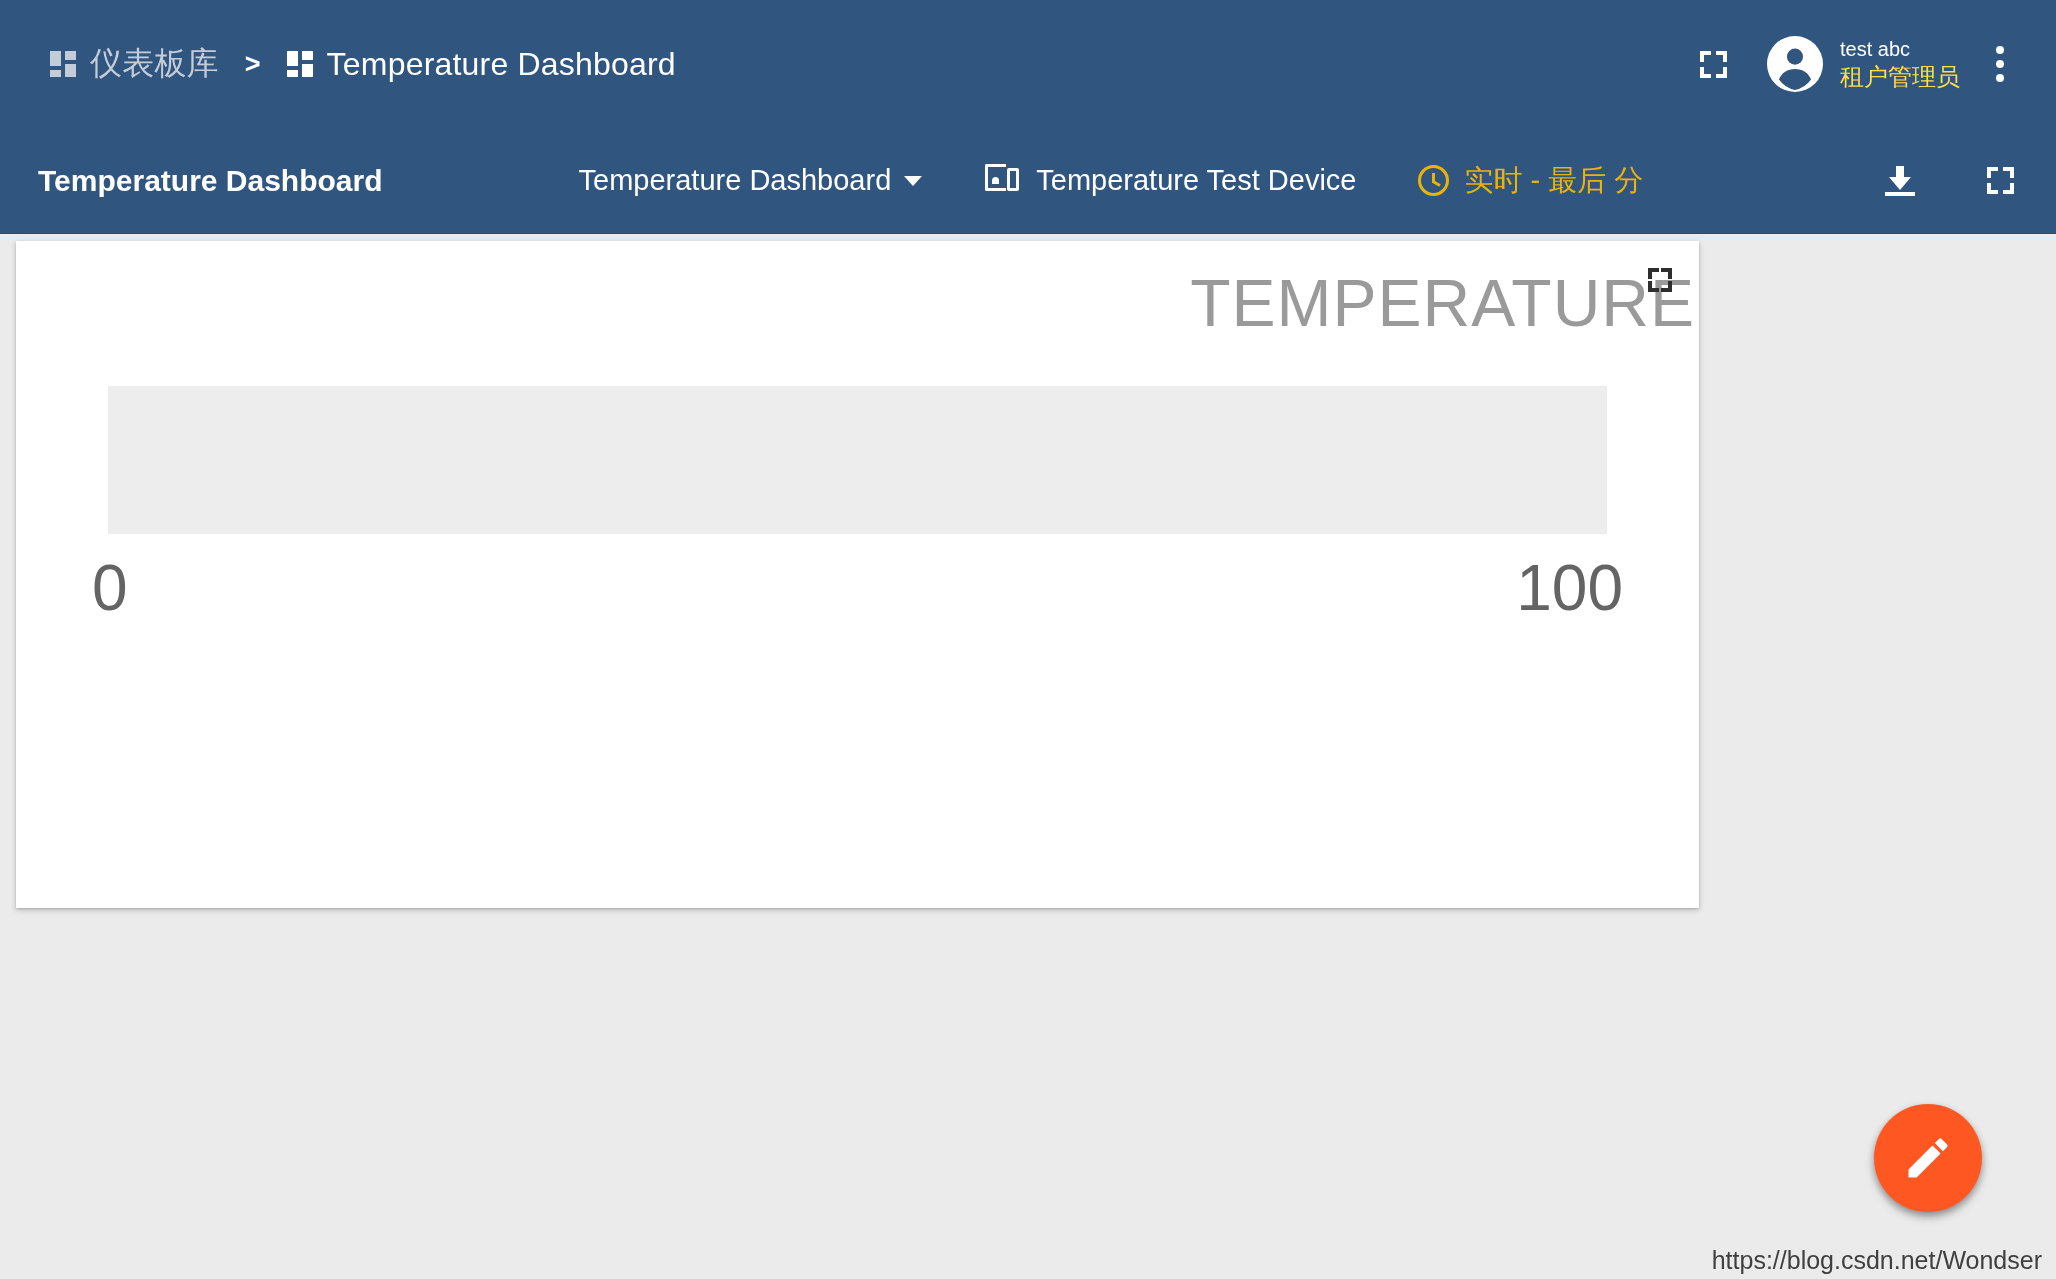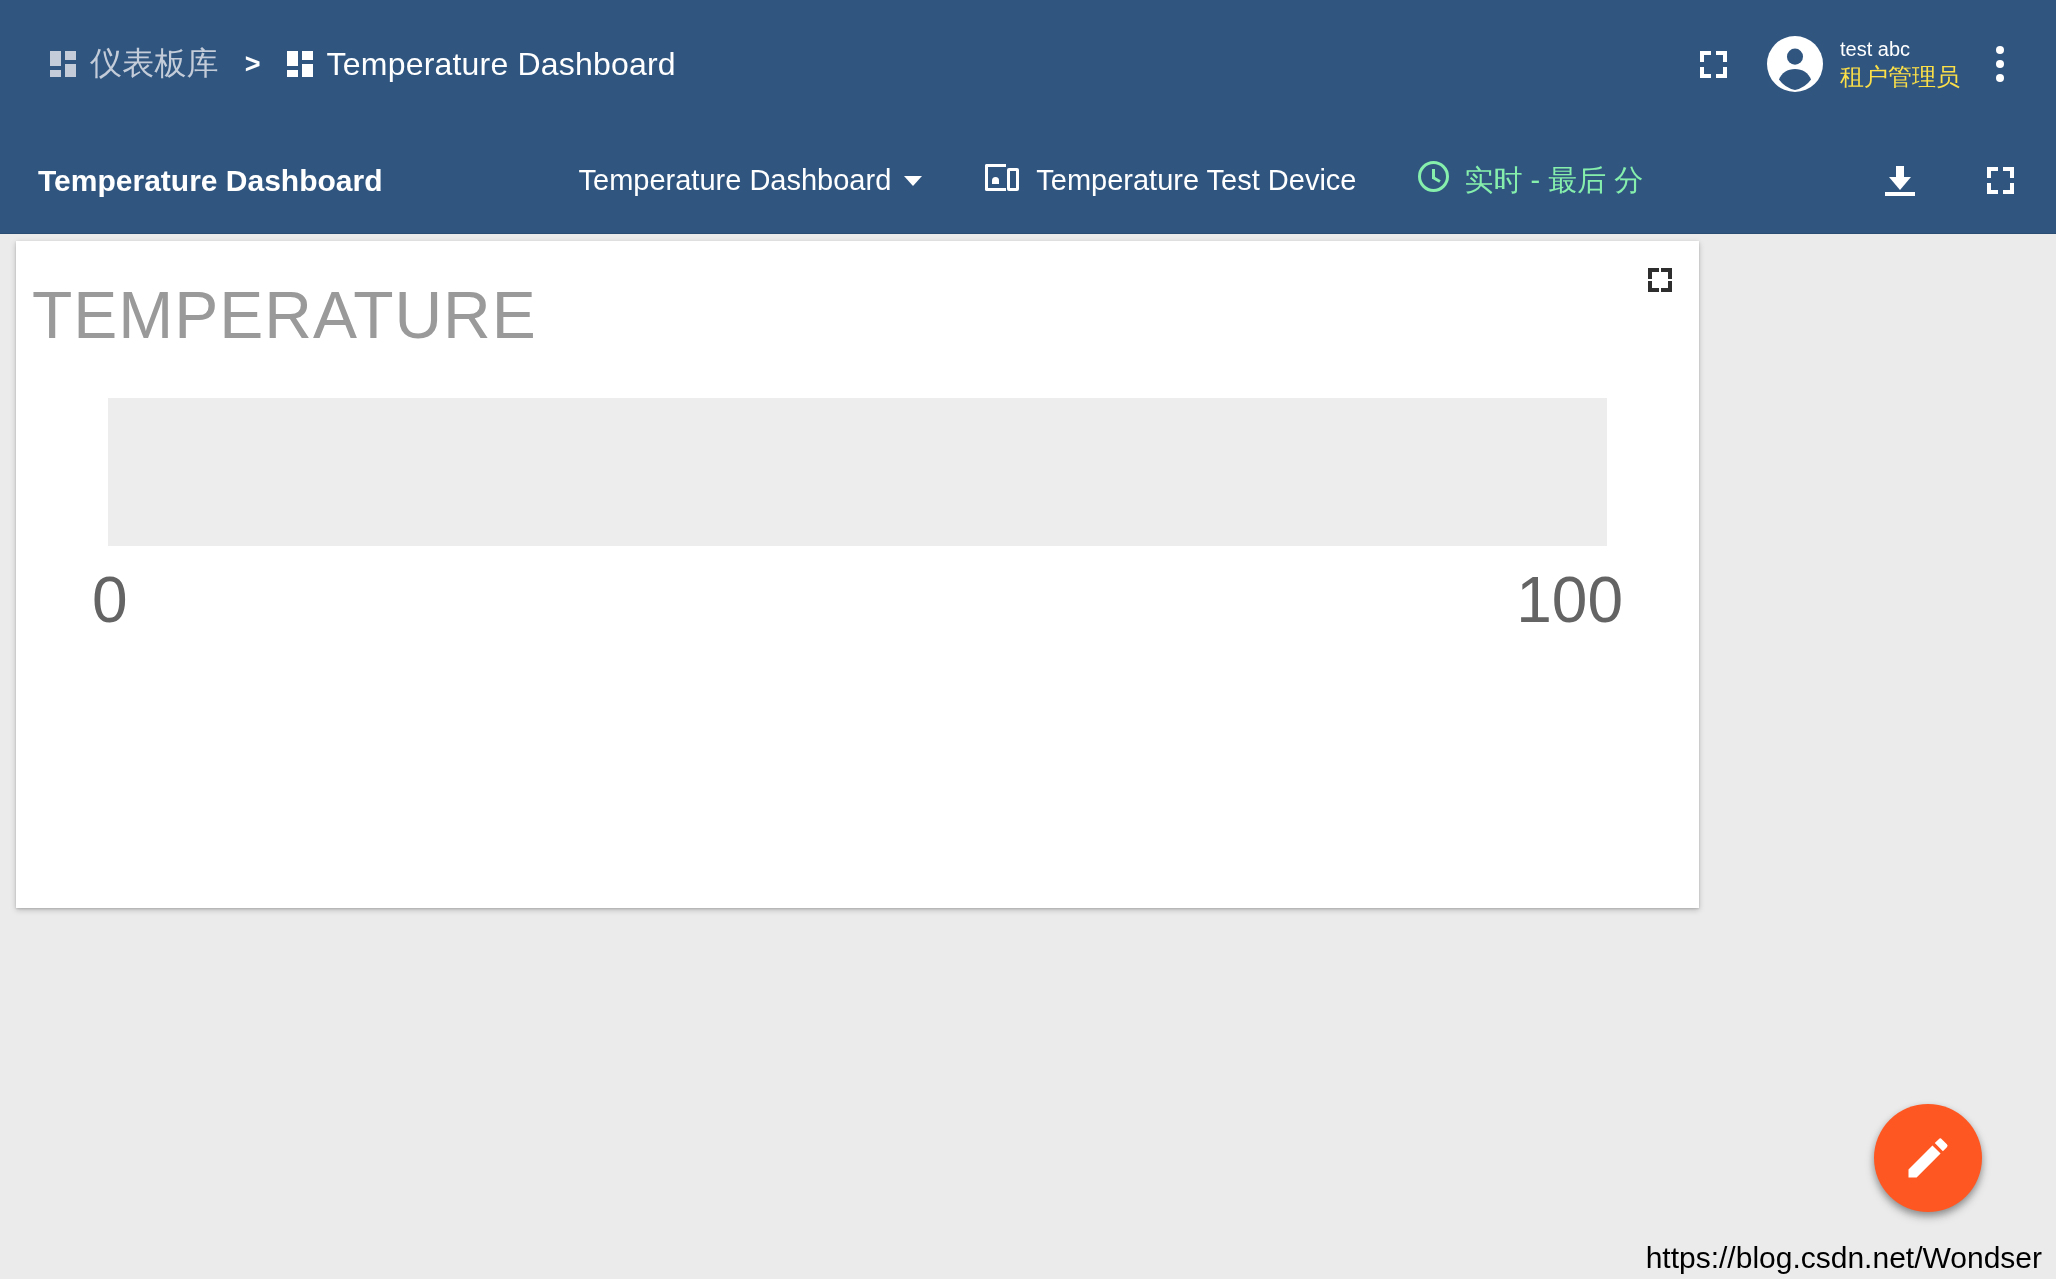--- a/index.html
+++ b/index.html
@@ -127,21 +127,21 @@
   }
   .dev-ico .box-r {
     position:absolute; right:0; top:4px; width:12px; height:23px;
     border: 3px solid currentColor; border-radius: 2px;
   }
   .dev-ico .knob {
     position:absolute; left:7px; top:13px; width:7px; height:7px;
     background: currentColor; border-radius: 50% 50% 0 0;
   }
 
-  .time-chip { display: flex; cursor:pointer; margin-left: 62px; color:#86efac; }
+  .time-chip { display: flex; align-items: center; cursor:pointer; margin-left: 62px; color:#eab308; }
   .time-chip .lbl { font-size: 29px; margin-left: 15px; white-space: nowrap; }
   .clock-ico { width: 31px; height: 31px; border: 3px solid currentColor;
                border-radius: 50%; position: relative; display:block; }
   .clock-ico .h { position:absolute; left: 11px; top: 5px; width: 3px; height: 10px;
                   background: currentColor; }
   .clock-ico .m { position:absolute; left: 12px; top: 12px; width: 8px; height: 3px;
                   background: currentColor; transform: rotate(30deg); transform-origin: 0 50%; }
 
   .dash-gap-2 { flex: 0 0 36px; }
   .dl-ico { width: 30px; height: 30px; position: relative; display:block; color:#fff; }
@@ -165,27 +165,27 @@
     background: #ffffff;
     box-shadow: 0 2px 6px rgba(0,0,0,0.20), 0 1px 2px rgba(0,0,0,0.14);
   }
   .widget-fs {
     position: absolute; right: 22px; top: 22px;
     width: 34px; height: 34px; cursor: pointer; color: #2e2e2e;
   }
   .widget-fs .fs-ico { width: 24px; height: 24px; margin: 5px; }
 
   .gauge-title {
-    text-align: left;
+    text-align: right;
     font-size: 66px;
     color: #9a9a9a;
     letter-spacing: 1px;
     padding-top: 22px;
     font-weight: normal;
-    margin: 16px;
+    margin: 4px;
     line-height: 1.1;
   }
   .gauge-value {
     text-align: center;
     font-size: 86px;
     color: #686868;
     margin: 18px 0 0 0;
     line-height: 1.05;
     font-weight: normal;
   }
@@ -217,22 +217,22 @@
     background: #ff5722;
     box-shadow: 0 5px 10px rgba(0,0,0,0.26), 0 3px 6px rgba(0,0,0,0.20);
     display: flex; align-items: center; justify-content: center;
     cursor: pointer; border: none;
   }
   .fab svg { display: block; }
 
   .watermark {
     position: absolute;
     right: 14px; bottom: 4px;
-    font-size: 30px;
-    color: #000000;
+    font-size: 25px;
+    color: #404040;
     white-space: nowrap;
     user-select: none;
   }
 </style>
 </head>
 <body>
 
 <div class="app">
 
   <div class="toolbar-top">

